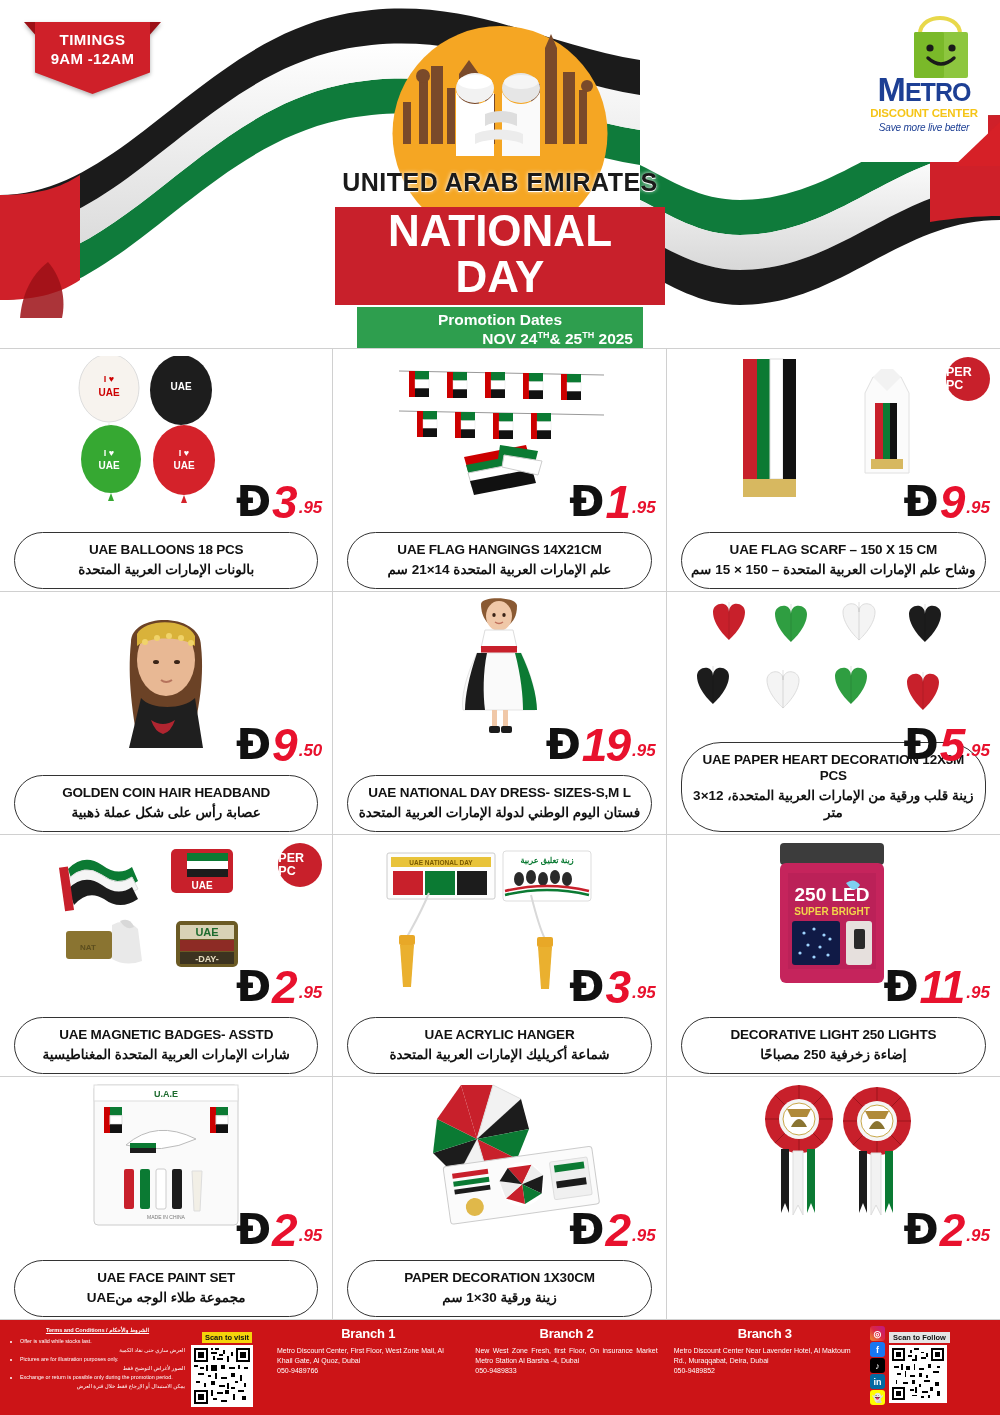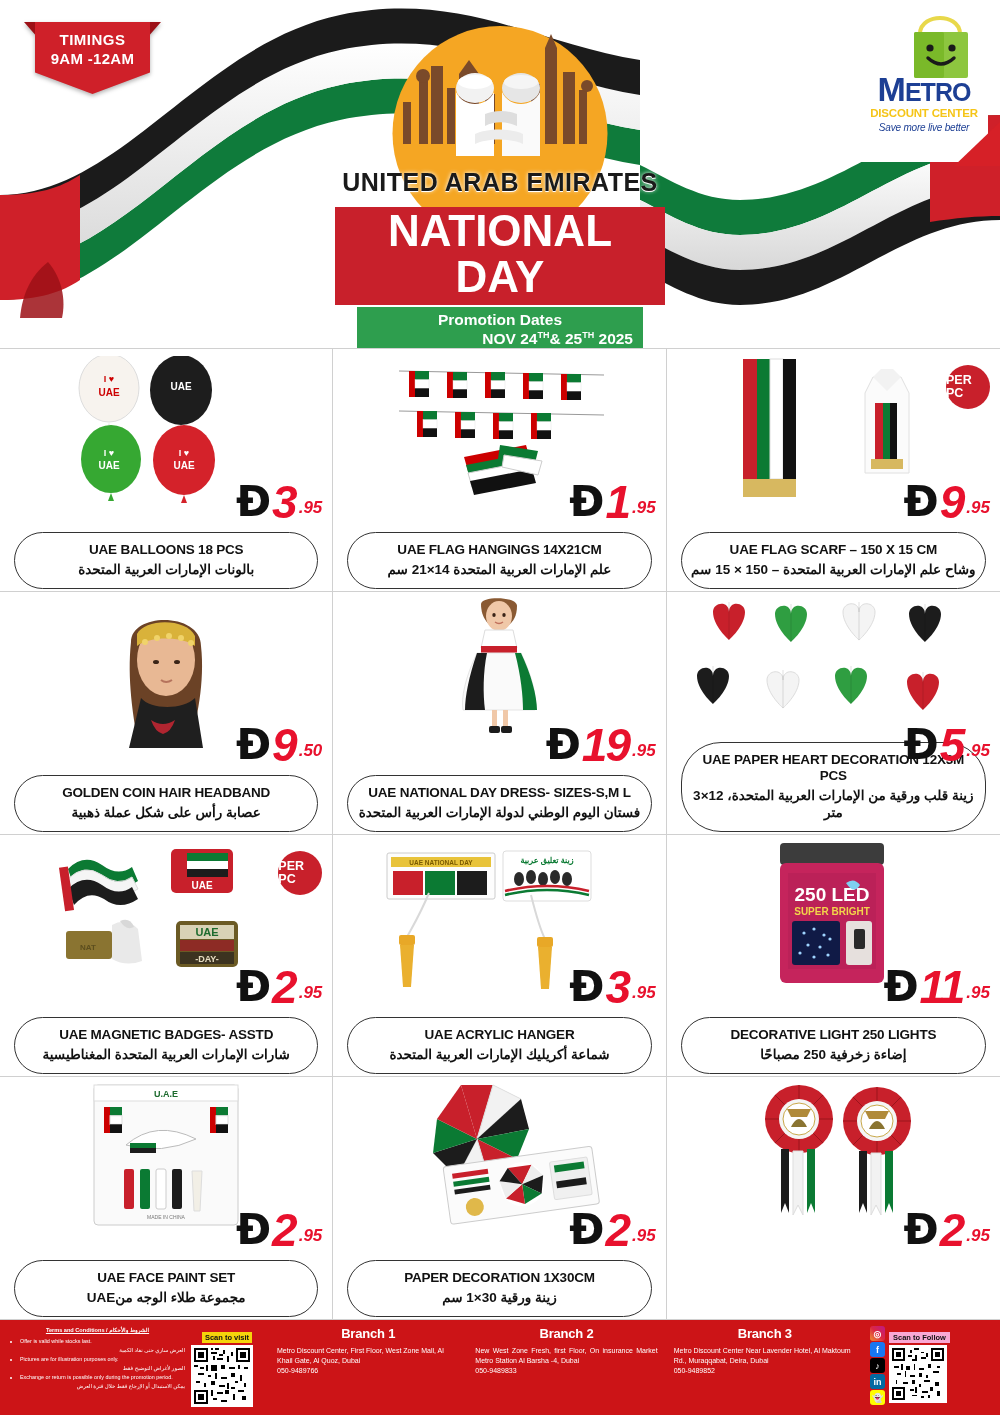--- a/index.html
+++ b/index.html
@@ -148,21 +148,21 @@
   }
   .label-en {
     font-size: 13.5px; font-weight: bold; color: #111;
     letter-spacing: -0.2px; line-height: 16px;
   }
   .label-ar {
     font-size: 13.5px; font-weight: bold; color: #111;
     direction: rtl; margin-top: 3px; line-height: 17px;
   }
   .perpc {
-    position: absolute; right: 10px; top: 16px;
+    position: absolute; right: 10px; top: 8px;
     width: 44px; height: 44px; border-radius: 50%;
     background: #c8202b; color: #fff;
     display: flex; flex-direction: column;
     align-items: center; justify-content: center;
     font-size: 12.5px; font-weight: bold; line-height: 13px;
     z-index: 8;
   }
 
   
   .footer {
@@ -202,21 +202,21 @@
     display: flex; align-items: center; justify-content: center;
     font-size: 9px; font-weight: bold; color: #fff;
   }
   .si-ig { background: linear-gradient(45deg,#f09433,#dc2743,#bc1888); }
   .si-fb { background: #1877f2; }
   .si-tk { background: #000; }
   .si-li { background: #0369a1; }
   .si-sc { background: #fffc00; color: #000; }
   .follow-col { text-align: center; }
   .follow-tag {
-    background: #f9a8d4; color: #111; font-size: 7.5px;
+    background: #e5e5e5; color: #111; font-size: 7.5px;
     font-weight: bold; padding: 1px 4px; display: inline-block;
     margin-bottom: 2px;
   }
   .qr-box2 { width: 58px; height: 58px; background: #fff; padding: 3px; }
 </style>
 </head>
 <body>
 
 <div class="header">
 

